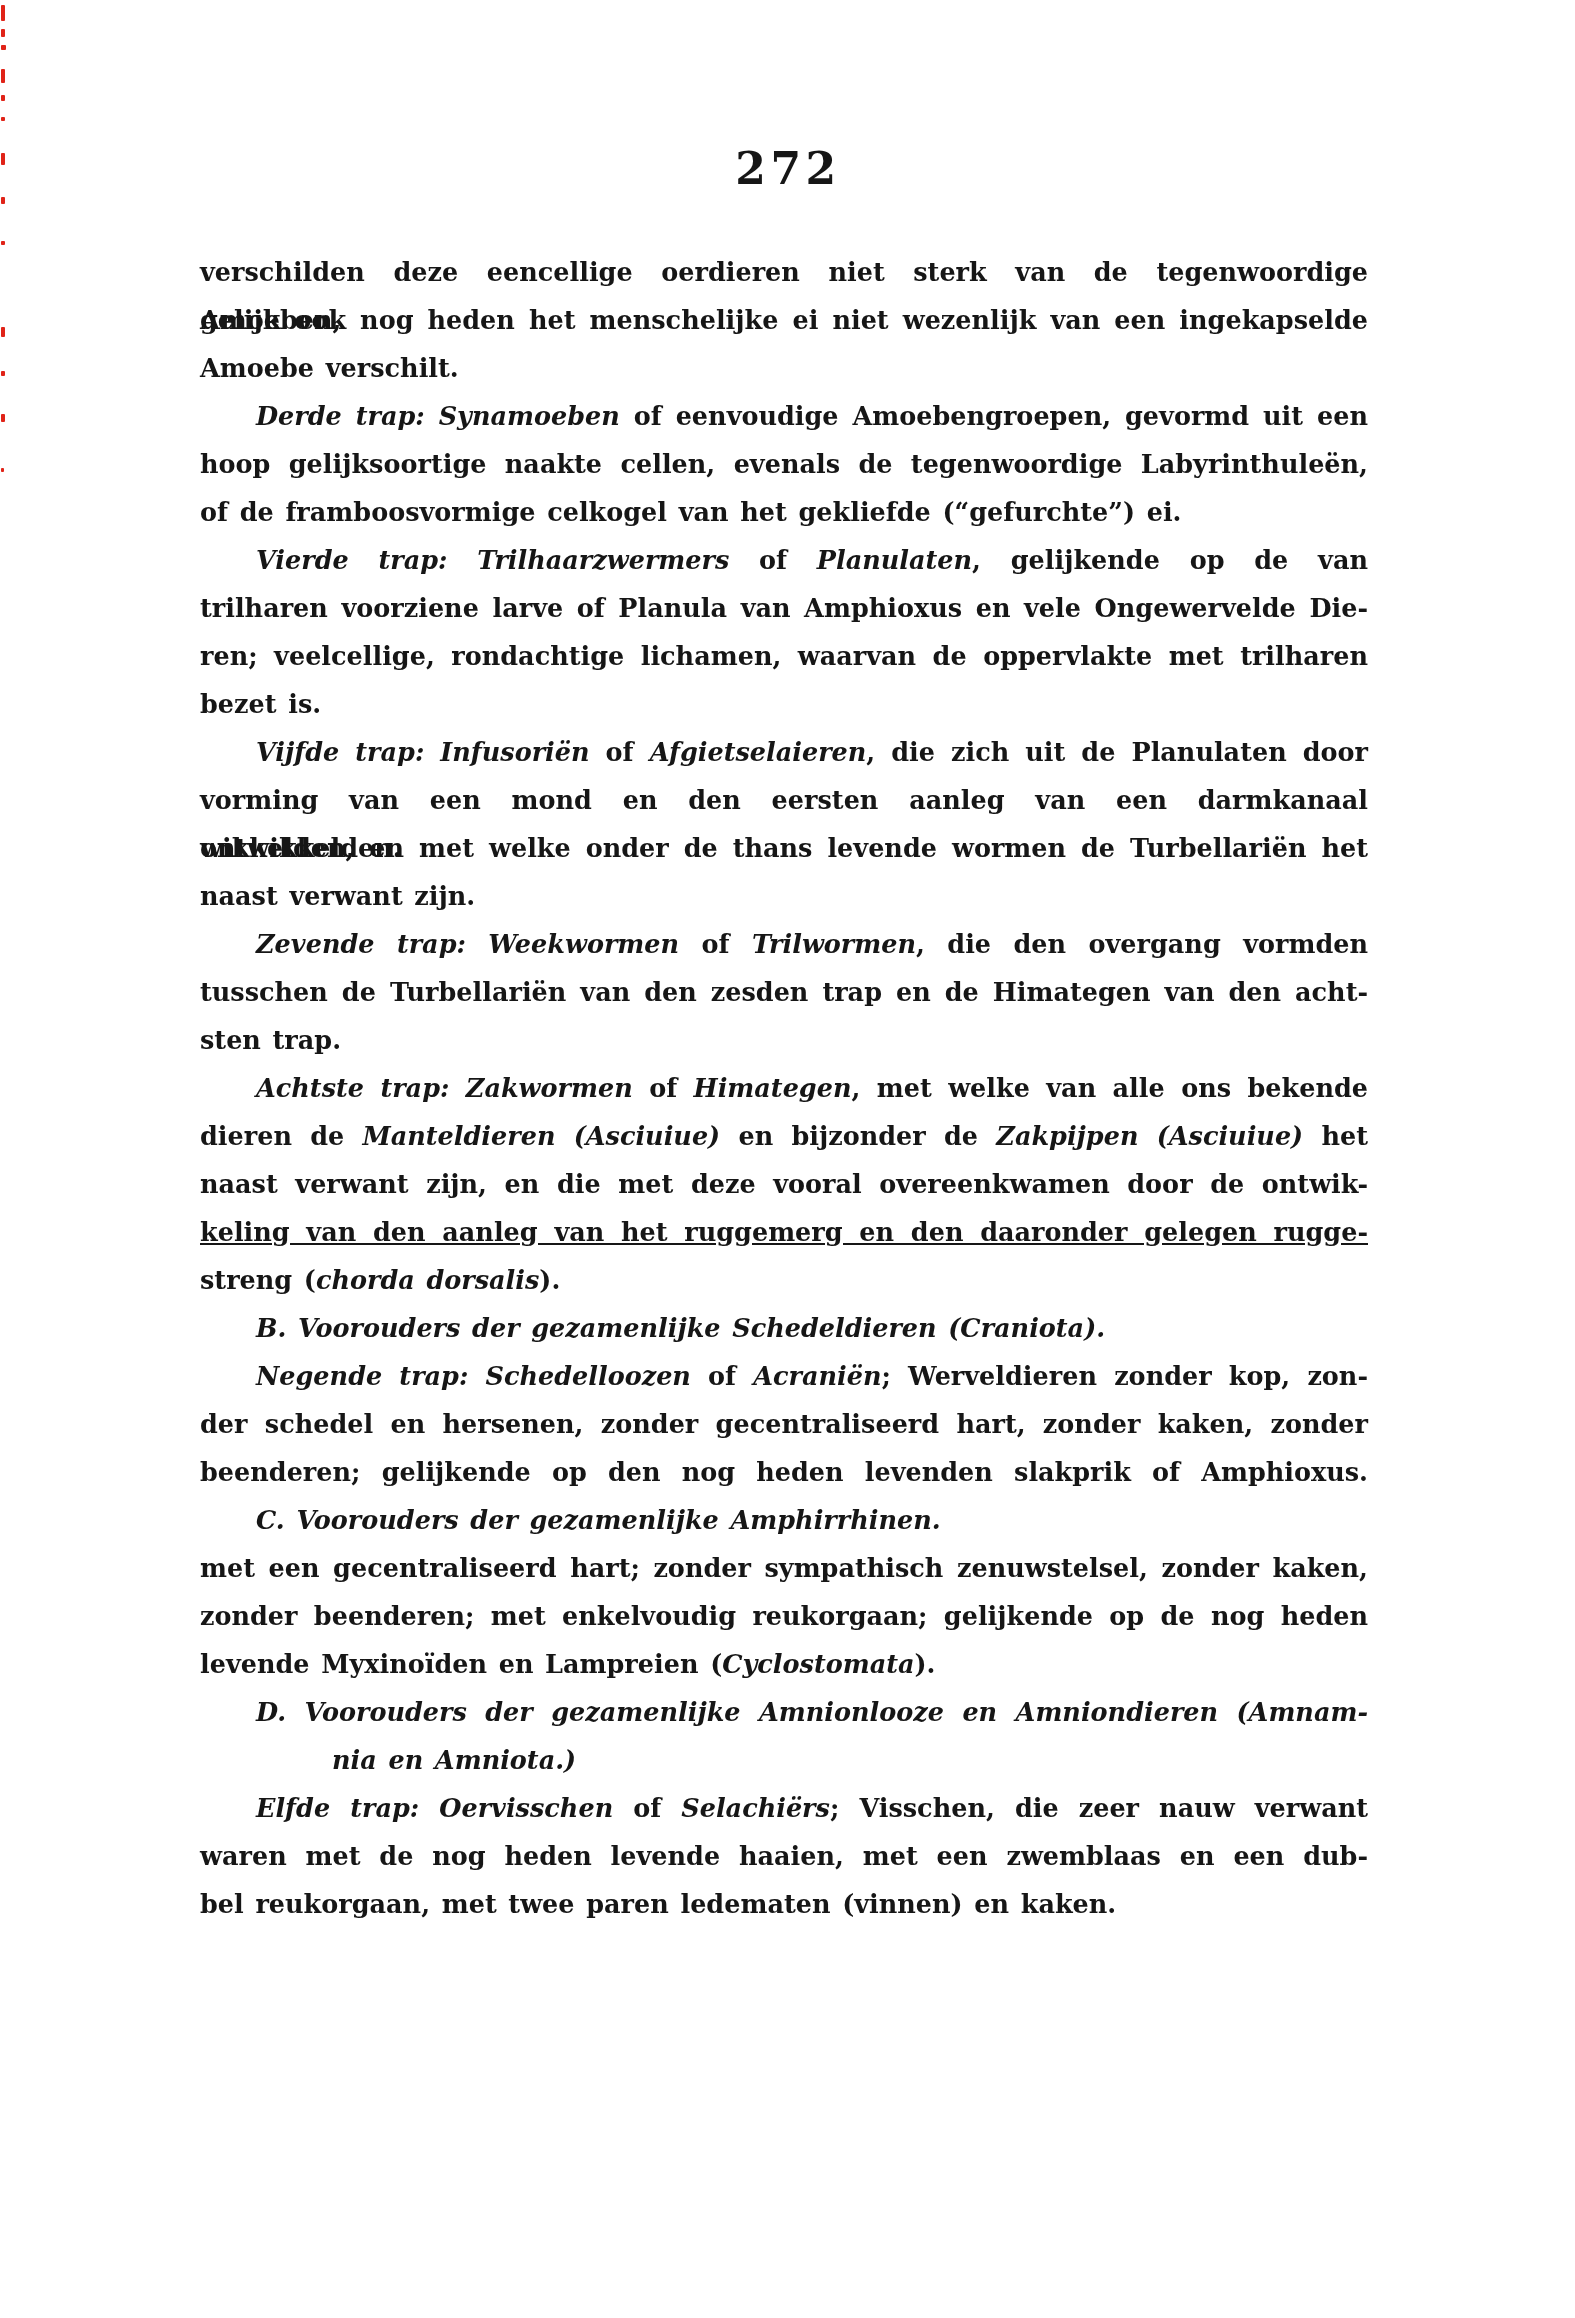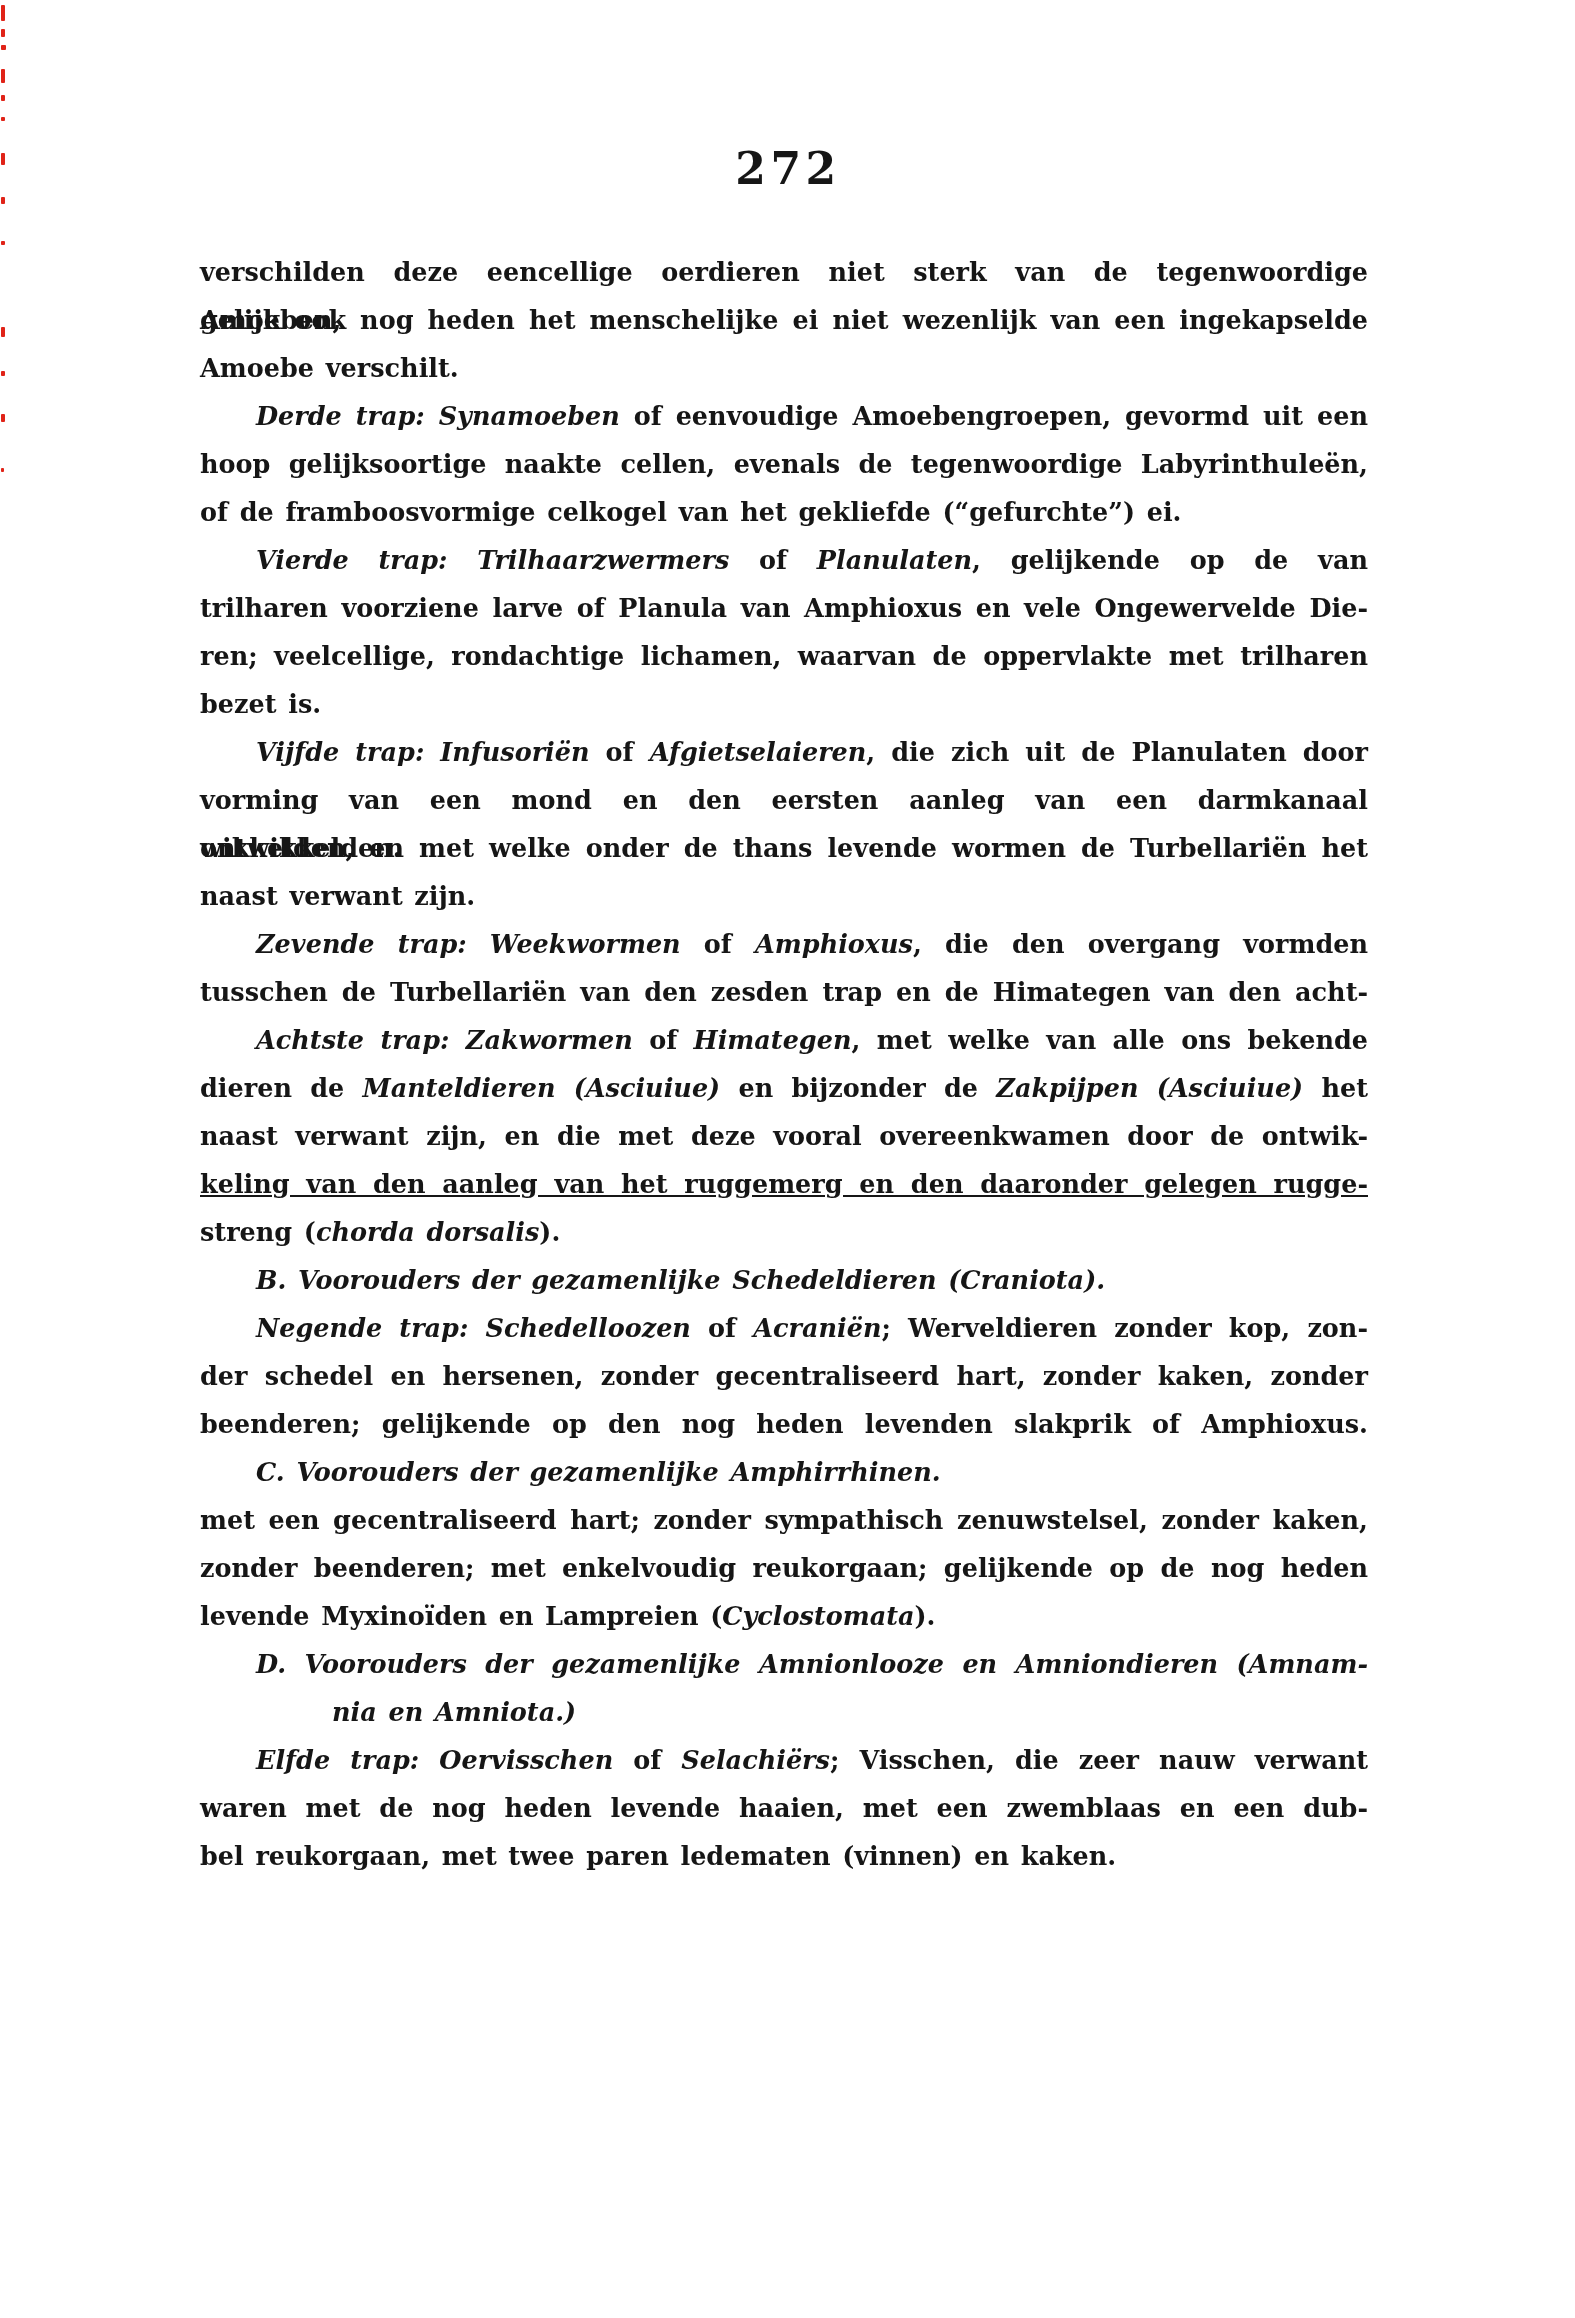--- a/index.html
+++ b/index.html
@@ -67,22 +67,23 @@
       <div class="line just" style="padding-left: 0px;"><span>hoop gelijksoortige naakte cellen, evenals de tegenwoordige Labyrinthuleën,</span></div>
       <div class="line" style="padding-left: 0px;"><span>of de framboosvormige celkogel van het gekliefde (“gefurchte”) ei.</span></div>
       <div class="line just" style="padding-left: 56px;"><em>Vierde trap: Trilhaarzwermers</em><span> of </span><em>Planulaten</em><span>, gelijkende op de van</span></div>
       <div class="line just" style="padding-left: 0px;"><span>trilharen voorziene larve of Planula van Amphioxus en vele Ongewervelde Die-</span></div>
       <div class="line just" style="padding-left: 0px;"><span>ren; veelcellige, rondachtige lichamen, waarvan de oppervlakte met trilharen</span></div>
       <div class="line" style="padding-left: 0px;"><span>bezet is.</span></div>
       <div class="line just" style="padding-left: 56px;"><em>Vijfde trap: Infusoriën</em><span> of </span><em>Afgietselaieren</em><span>, die zich uit de Planulaten door</span></div>
       <div class="line just" style="padding-left: 0px;"><span>vorming van een mond en den eersten aanleg van een darmkanaal ontwikkelden.</span></div>
       <div class="line just" style="padding-left: 0px;"><span>wikkelden, en met welke onder de thans levende wormen de Turbellariën het</span></div>
       <div class="line" style="padding-left: 0px;"><span>naast verwant zijn.</span></div>
-      <div class="line just" style="padding-left: 56px;"><em>Zevende trap: Weekwormen</em><span> of </span><em>Amphioxus</em><span>, die den overgang vormden</span></div>
+      <div class="line just" style="padding-left: 56px;"><em>Zevende trap: Weekwormen</em><span> of </span><em>Trilwormen</em><span>, die den overgang vormden</span></div>
       <div class="line just" style="padding-left: 0px;"><span>tusschen de Turbellariën van den zesden trap en de Himategen van den acht-</span></div>
+      <div class="line" style="padding-left: 0px;"><span>sten trap.</span></div>
       <div class="line just" style="padding-left: 56px;"><em>Achtste trap: Zakwormen</em><span> of </span><em>Himategen</em><span>, met welke van alle ons bekende</span></div>
       <div class="line just" style="padding-left: 0px;"><span>dieren de </span><em>Manteldieren (Asciuiue)</em><span> en bijzonder de </span><em>Zakpijpen (Asciuiue)</em><span> het</span></div>
       <div class="line just" style="padding-left: 0px;"><span>naast verwant zijn, en die met deze vooral overeenkwamen door de ontwik-</span></div>
       <div class="line just" style="padding-left: 0px; text-decoration: underline;"><span>keling van den aanleg van het ruggemerg en den daaronder gelegen rugge-</span></div>
       <div class="line" style="padding-left: 0px;"><span>streng (</span><em>chorda dorsalis</em><span>).</span></div>
       <div class="line" style="padding-left: 56px;"><em>B. Voorouders der gezamenlijke Schedeldieren (Craniota).</em></div>
       <div class="line just" style="padding-left: 56px;"><em>Negende trap: Schedelloozen</em><span> of </span><em>Acraniën</em><span>; Werveldieren zonder kop, zon-</span></div>
       <div class="line just" style="padding-left: 0px;"><span>der schedel en hersenen, zonder gecentraliseerd hart, zonder kaken, zonder</span></div>
       <div class="line just" style="padding-left: 0px;"><span>beenderen; gelijkende op den nog heden levenden slakprik of Amphioxus.</span></div>
       <div class="line" style="padding-left: 56px;"><em>C. Voorouders der gezamenlijke Amphirrhinen.</em></div>

